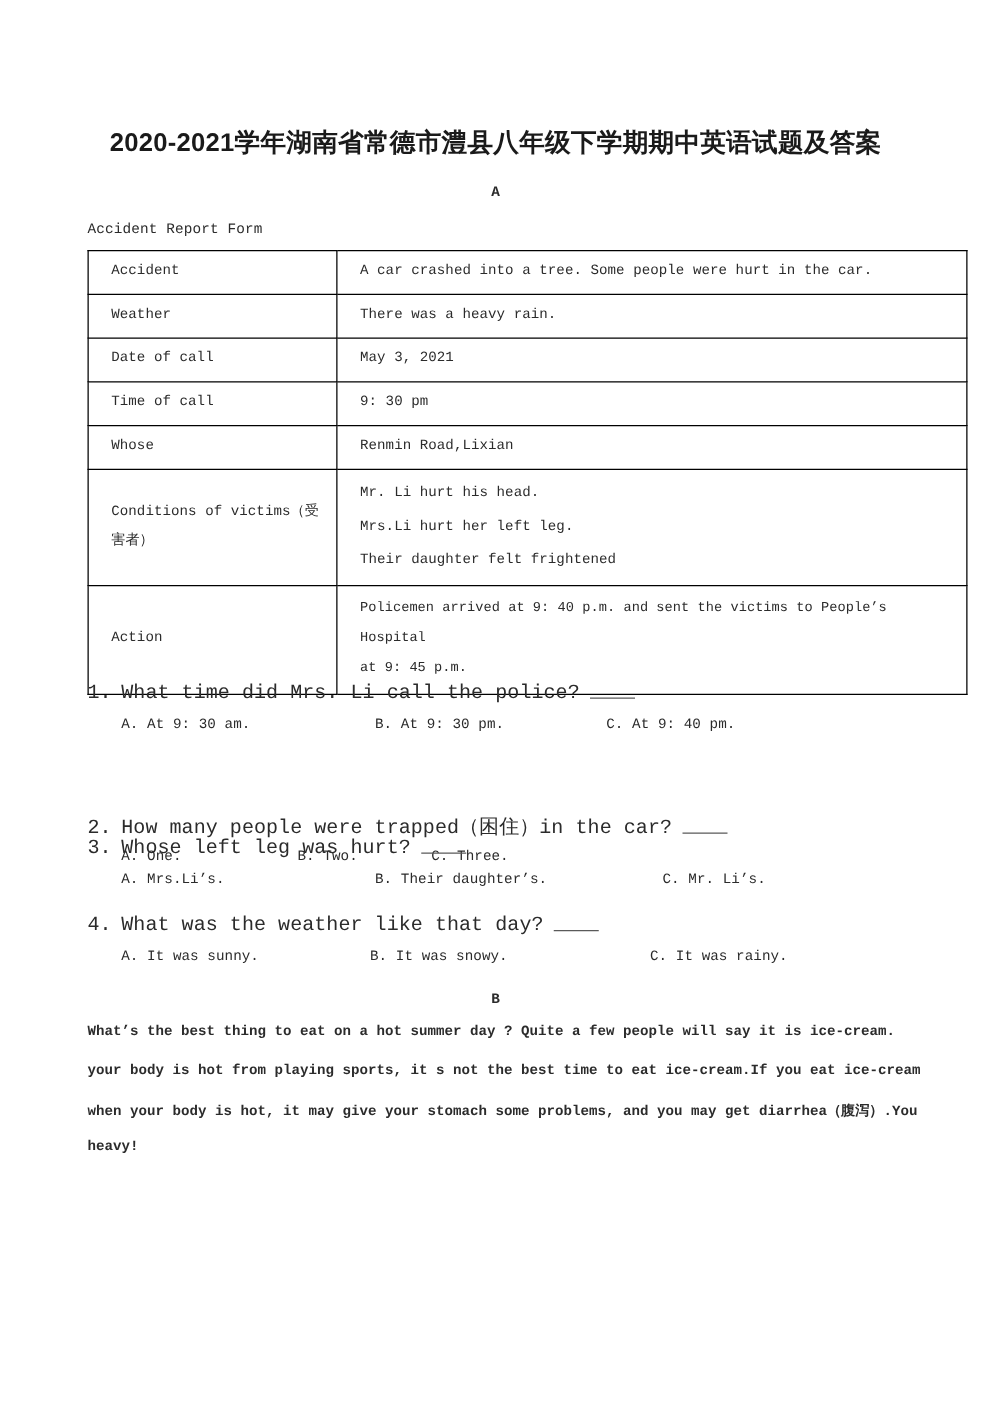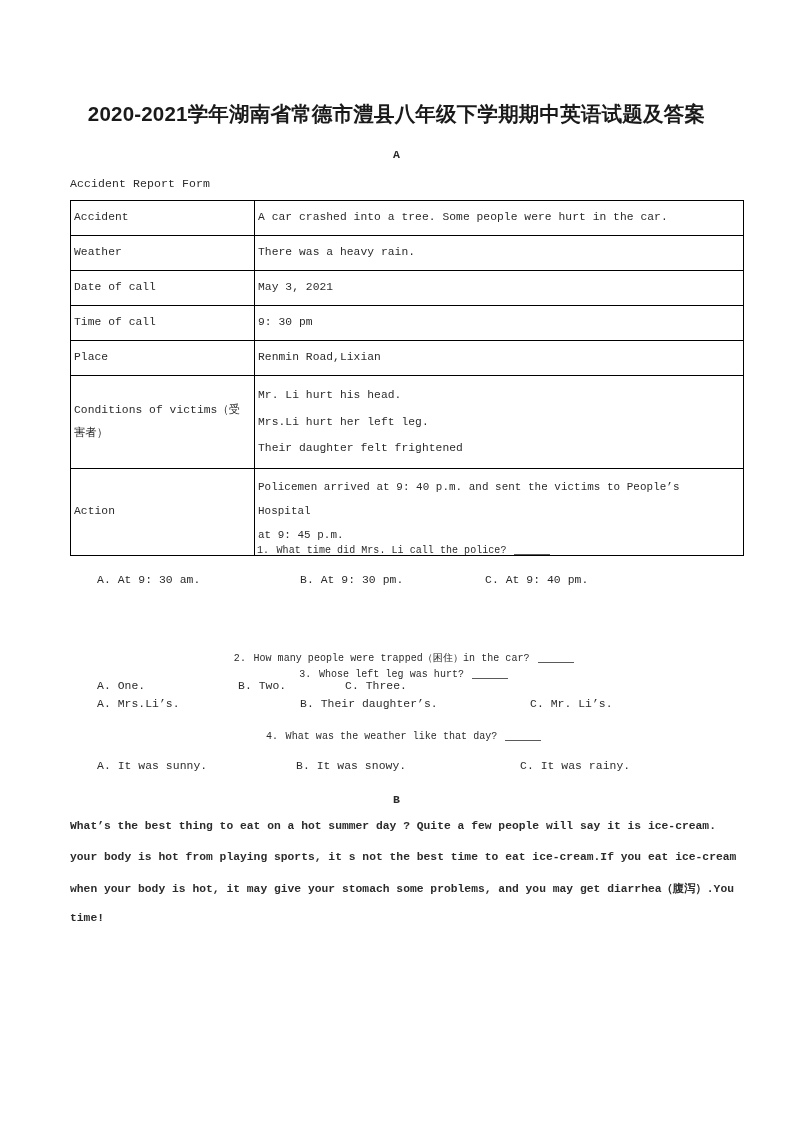--- a/index.html
+++ b/index.html
@@ -71,21 +71,21 @@
     width: 651px;
     border-collapse: collapse;
     table-layout: fixed;
   }
   .report-table td {
     border: 1px solid #000000;
     vertical-align: middle;
     font-family: "Liberation Mono", "DejaVu Sans Mono", monospace;
     font-size: 11.3px;
     color: #2b2b2b;
-    padding: 5px 7px 5px 3px;
+    padding: 5px 7px 5px 18px;
     line-height: 1.55;
     letter-spacing: 0.05px;
   }
   .report-table td.label-cell {
     width: 173px;
   }
   .report-table td.value-cell {
     width: 478px;
   }
   .report-table tr.tall-row td {
@@ -113,25 +113,24 @@
   
   .question-block {
     position: absolute;
     left: 70px;
     width: 660px;
     font-family: "Liberation Mono", "DejaVu Sans Mono", monospace;
     color: #2b2b2b;
   }
   .q-stem {
     position: relative;
-    font-size: 10px;
+    font-size: 16px;
     letter-spacing: 0.05px;
     height: 20px;
     white-space: nowrap;
-    text-align: center;
   }
   .q-num {
     display: inline-block;
     width: 27px;
   }
   .q-blank {
     display: inline-block;
     width: 36px;
     border-bottom: 1px solid #5a5a5a;
     margin-left: 8px;
@@ -191,21 +190,21 @@
       </tr>
       <tr class="std-row">
         <td class="label-cell">Date of call</td>
         <td class="value-cell">May 3, 2021</td>
       </tr>
       <tr class="std-row">
         <td class="label-cell">Time of call</td>
         <td class="value-cell">9: 30 pm</td>
       </tr>
       <tr class="std-row">
-        <td class="label-cell">Place</td>
+        <td class="label-cell">Whose</td>
         <td class="value-cell">Renmin Road,Lixian</td>
       </tr>
       <tr class="tall-row">
         <td class="label-cell">Conditions of victims（受害者）</td>
         <td class="value-cell">
           <span class="cell-line">Mr. Li hurt his head.</span>
           <span class="cell-line">Mrs.Li hurt her left leg.</span>
           <span class="cell-line">Their daughter felt frightened</span>
         </td>
       </tr>
@@ -262,16 +261,16 @@
       <span class="q-opt" style="left:450px;">C. It was rainy.</span>
     </div>
   </div>
 
   <div class="section-letter" id="section-b-letter">B</div>
 
   <div class="passage">
     <div class="passage-line">What’s the best thing to eat on a hot summer day ?  Quite a few people will say it is ice-cream.</div>
     <div class="passage-line">your body is hot from playing sports, it s not the best time to eat ice-cream.If you eat ice-cream</div>
     <div class="passage-line">when your body is hot, it may give your stomach some problems, and you may get diarrhea（腹泻）.You</div>
-    <div class="passage-line">time!</div>
+    <div class="passage-line">heavy!</div>
   </div>
 
 </div>
 
 </body></html>

